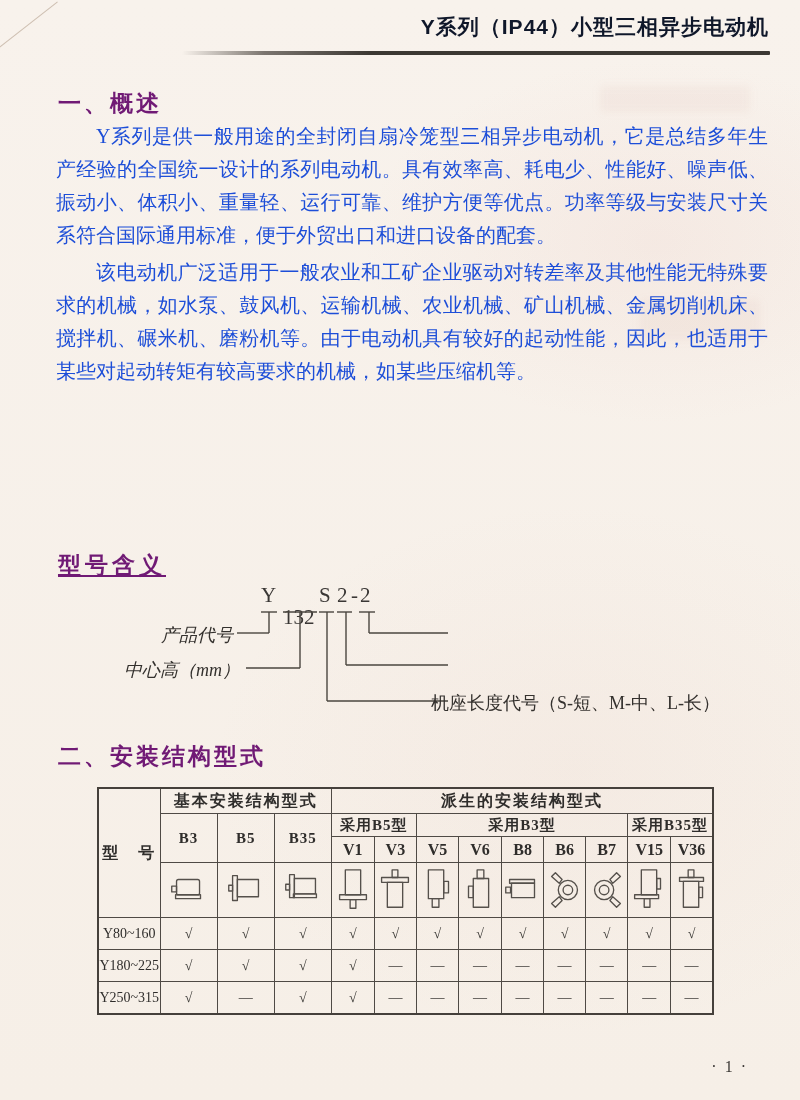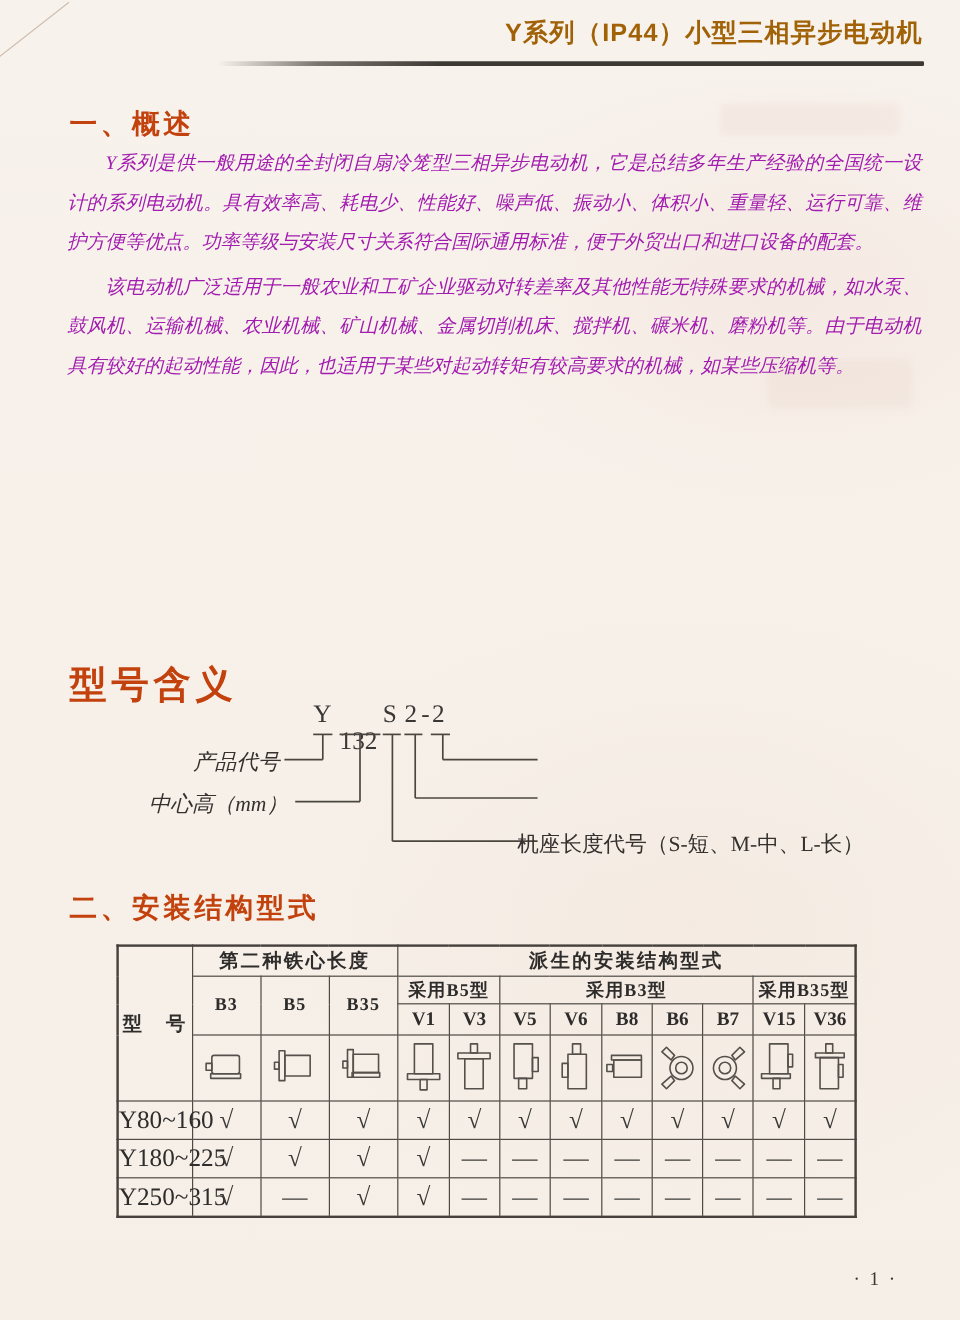--- a/index.html
+++ b/index.html
@@ -15,42 +15,42 @@
   .crease{
     position:absolute;left:-14px;top:26px;width:80px;height:1px;
     background:rgba(197,181,166,0.85);transform:rotate(-38deg);
   }
   .ghost{position:absolute;background:rgba(185,120,110,0.06);filter:blur(4px);border-radius:4px;}
 
   
   .doc-title{
     position:absolute;top:13px;right:31px;margin:0;
     font-family:"Liberation Sans","DejaVu Sans",sans-serif;
-    font-size:21px;font-weight:700;letter-spacing:1px;color:#a16207;
+    font-size:21px;font-weight:700;letter-spacing:1px;color:#0f172a;
   }
   .title-rule{
     position:absolute;top:51px;left:182px;width:588px;height:4px;border-radius:1px;
     background:linear-gradient(to right, rgba(70,64,58,0), rgba(70,64,58,0.7) 14%, #3c3833 32%, #3c3833);
   }
 
   
   .sec-heading{
     position:absolute;margin:0;
     font-family:"Liberation Sans","DejaVu Sans",sans-serif;
-    font-weight:700;color:#c2410c;letter-spacing:3px;
+    font-weight:700;color:#701a75;letter-spacing:3px;
   }
   #s1-heading{left:58px;top:88px;font-size:23px;}
-  #model-heading{left:58px;top:550px;font-size:31px;letter-spacing:4px;}
+  #model-heading{left:58px;top:550px;font-size:23px;letter-spacing:4px;text-decoration:underline;}
   #s2-heading{left:58px;top:741px;font-size:23px;}
 
   
   .body-text{position:absolute;left:56px;top:120px;width:712px;}
   .body-text p{
     margin:0 0 4px 0;text-indent:2em;text-align:justify;
-    font-size:16px;line-height:33px;color:#a21caf;font-style:italic;
+    font-size:20px;line-height:33px;color:#1d4ed8;
   }
 
   
   .diagram{position:absolute;left:0;top:575px;width:800px;height:150px;}
   .diagram svg{position:absolute;left:0;top:0;}
   .code-part{
     position:absolute;top:8px;font-size:21px;color:#3a3735;
     font-family:"Liberation Serif","DejaVu Serif",serif;
   }
   .dlabel{
@@ -66,21 +66,21 @@
   .mount-table td,.mount-table th{
     border:1px solid #4f4a45;padding:0;text-align:center;vertical-align:middle;
     font-weight:normal;background:transparent;
   }
   .mount-table{border:2px solid #45403b;}
   .r-group td,.r-group th{height:24px;font-size:16px;font-weight:700;letter-spacing:2px;}
   .r-sub td{height:22px;font-size:15px;font-weight:700;letter-spacing:1px;}
   .r-code td{height:25px;font-size:16px;font-weight:700;}
   .col-code{font-size:16px;font-weight:700;}
   .r-icon td{height:54px;}
-  .r-data td{height:31px;font-size:21px;}
+  .r-data td{height:31px;font-size:14px;}
   .corner-cell{font-size:16px;font-weight:700;letter-spacing:2px;}
   .row-label{font-size:15px;}
   .mark{font-size:15px;color:#3b3936;}
   .icon-cell svg{display:block;margin:0 auto;}
   .icon-draw{stroke:#55504b;fill:none;stroke-width:1.4;stroke-linejoin:round;}
 
   .page-number{
     position:absolute;top:1058px;right:52px;font-size:16px;color:#3a3734;letter-spacing:2px;
   }
 </style>
@@ -153,21 +153,21 @@
       <col style="width:43px">
     <col style="width:42px">
       <col style="width:42px">
       <col style="width:42px">
       <col style="width:43px">
       <col style="width:42px">
   </colgroup>
   <tbody>
       <tr class="r-group">
     <td rowspan="4" class="corner-cell">型　号</td>
-    <th colspan="3">第二种铁心长度</th>
+    <th colspan="3">基本安装结构型式</th>
     <th colspan="9">派生的安装结构型式</th>
   </tr>
   <tr class="r-sub">
     <td rowspan="2" class="col-code">B3</td>
     <td rowspan="2" class="col-code">B5</td>
     <td rowspan="2" class="col-code">B35</td>
     <td colspan="2">采用B5型</td>
     <td colspan="5">采用B3型</td>
     <td colspan="2">采用B35型</td>
   </tr>

